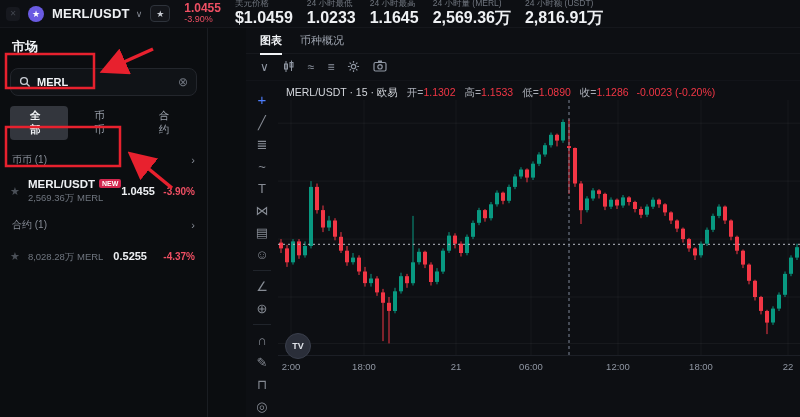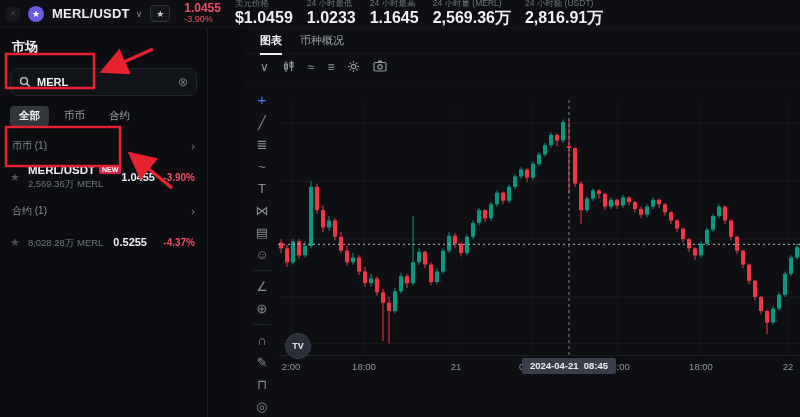--- a/index.html
+++ b/index.html
@@ -28,21 +28,21 @@
   
   .sidebar { position:absolute; top:28px; left:0; width:208px; bottom:0; background:#0b0d10;
              border-right:1px solid #1a1d22; }
   .sb-title { padding:10px 12px 4px; font-size:13px; font-weight:bold; color:#f0f2f5; }
   .searchwrap { margin:8px 10px 6px; height:28px; display:flex; align-items:center; gap:6px;
                 background:#101317; border:1px solid #23262c; border-radius:8px; padding:0 8px; }
   .searchwrap input { flex:1; background:transparent; border:none; outline:none; color:#f0f2f5;
                       font-size:11px; font-weight:bold; font-family:inherit; min-width:0; }
   .clear-ic { color:#6f757f; font-size:12px; }
   .stabs { display:flex; gap:6px; padding:4px 10px 6px; }
-  .stab { font-size:10.5px; color:#9aa0ab; padding:3px 9px; border-radius:4px; }
+  .stab { font-size:10.5px; color:#9aa0ab; padding:3px 20px; border-radius:4px; }
   .stab.active { background:#33363d; color:#f2f4f7; font-weight:bold; }
   .sec { display:flex; justify-content:space-between; align-items:center; padding:7px 12px 4px;
          font-size:10px; color:#878c96; }
   .sec .chev { font-size:11px; }
   .mrow { display:flex; align-items:center; padding:5px 12px 5px 10px; height:40px; }
   .mrow .star { color:#4a4f57; font-size:11px; margin-right:8px; }
   .name-line { display:flex; align-items:center; gap:4px; }
   .mname { font-size:11.5px; font-weight:bold; color:#eef0f3; }
   .badge-new { background:#d3264e; color:#fff; font-size:7px; font-weight:bold; padding:1px 3px; border-radius:2px; }
   .badge-perp { background:rgba(84,110,255,.16); color:#6b85ff; font-size:7px; font-weight:bold; padding:1px 3px; border-radius:2px; }
@@ -215,20 +215,28 @@
           <div class="dt">∠</div>
           <div class="dt">⊕</div>
           <div class="dvd"></div>
           <div class="dt">∩</div>
           <div class="dt">✎</div>
           <div class="dt">⊓</div>
           <div class="dt">◎</div>
         </div>
 
       <div class="plot">
+        <div class="legend">
+          <span class="lg-sym">MERL/USDT · 15 · 欧易</span>
+          <span class="lg-lb">开=</span><span class="lg-vl">1.1302</span>
+          <span class="lg-lb">高=</span><span class="lg-vl">1.1533</span>
+          <span class="lg-lb">低=</span><span class="lg-vl">1.0890</span>
+          <span class="lg-lb">收=</span><span class="lg-vl">1.1286</span>
+          <span class="lg-chg">-0.0023 (-0.20%)</span>
+        </div>
 
         <svg id="candles" width="522" height="255">
             <line x1="0" x2="522" y1="23.2" y2="23.2" stroke="rgba(255,255,255,0.05)"></line>
             <line x1="0" x2="522" y1="81.1" y2="81.1" stroke="rgba(255,255,255,0.05)"></line>
             <line x1="0" x2="522" y1="139.1" y2="139.1" stroke="rgba(255,255,255,0.05)"></line>
             <line x1="0" x2="522" y1="197.0" y2="197.0" stroke="rgba(255,255,255,0.05)"></line>
             <line x1="0" x2="522" y1="243.4" y2="243.4" stroke="rgba(255,255,255,0.05)"></line>
             <line x1="13" x2="13" y1="0" y2="255" stroke="rgba(255,255,255,0.04)"></line>
             <line x1="86" x2="86" y1="0" y2="255" stroke="rgba(255,255,255,0.04)"></line>
             <line x1="178" x2="178" y1="0" y2="255" stroke="rgba(255,255,255,0.04)"></line>
@@ -410,21 +418,20 @@
             <rect x="511" y="157.6" width="4" height="16.2" fill="#089981"></rect>
             <line x1="519" x2="519" y1="143.7" y2="160.0" stroke="#089981"></line>
             <rect x="517" y="147.2" width="4" height="10.4" fill="#089981"></rect>
             <line x1="0" x2="522" y1="144.3" y2="144.3" stroke="#b7bbc5" stroke-width="1" stroke-dasharray="2,3"></line>
             <line x1="291" x2="291" y1="0" y2="255" stroke="#7e8798" stroke-dasharray="3,3"></line>
           </svg>
 
         <div class="tv-badge">TV</div>
 
         <div class="time-axis" id="taxis">
-          <div class="x-tooltip" id="xtip" style="left: 291px;">2024-04-21  08:45</div>
         <span class="tlab" style="left: 13px; text-align: right;">2:00</span>
             <span class="tlab" style="left: 86px;">18:00</span>
             <span class="tlab" style="left: 178px;">21</span>
             <span class="tlab" style="left: 253px;">06:00</span>
             <span class="tlab" style="left: 340px;">12:00</span>
             <span class="tlab" style="left: 423px;">18:00</span>
             <span class="tlab" style="left: 510px;">22</span>
           </div>
 
       </div>

